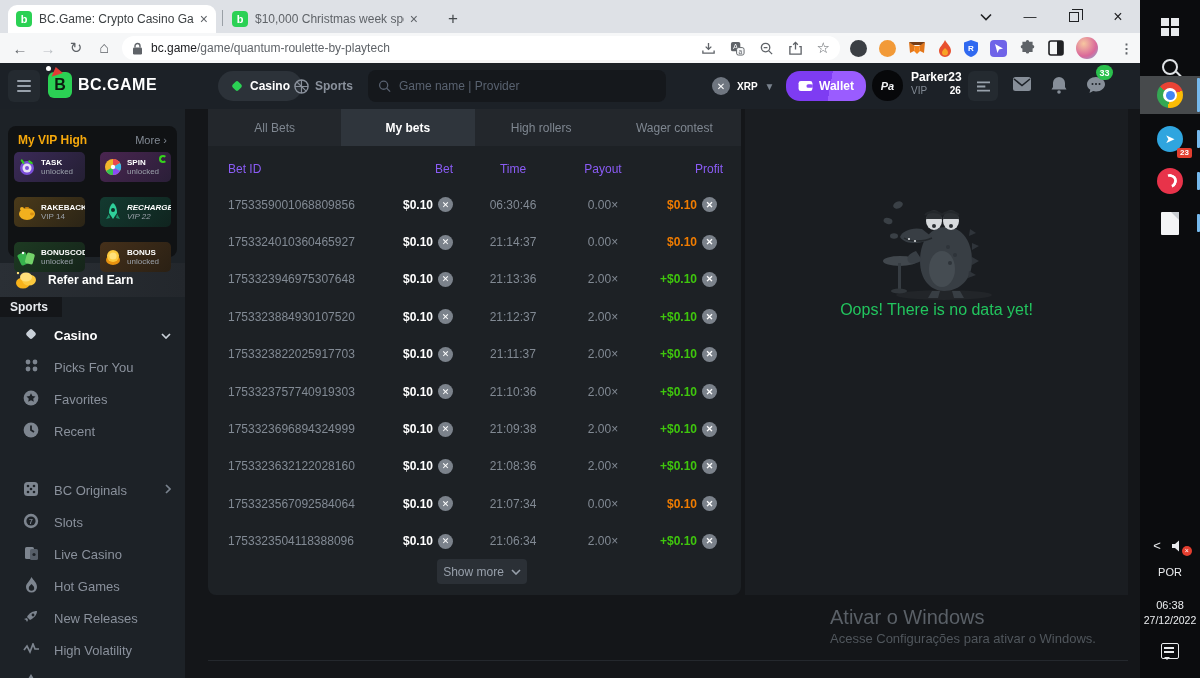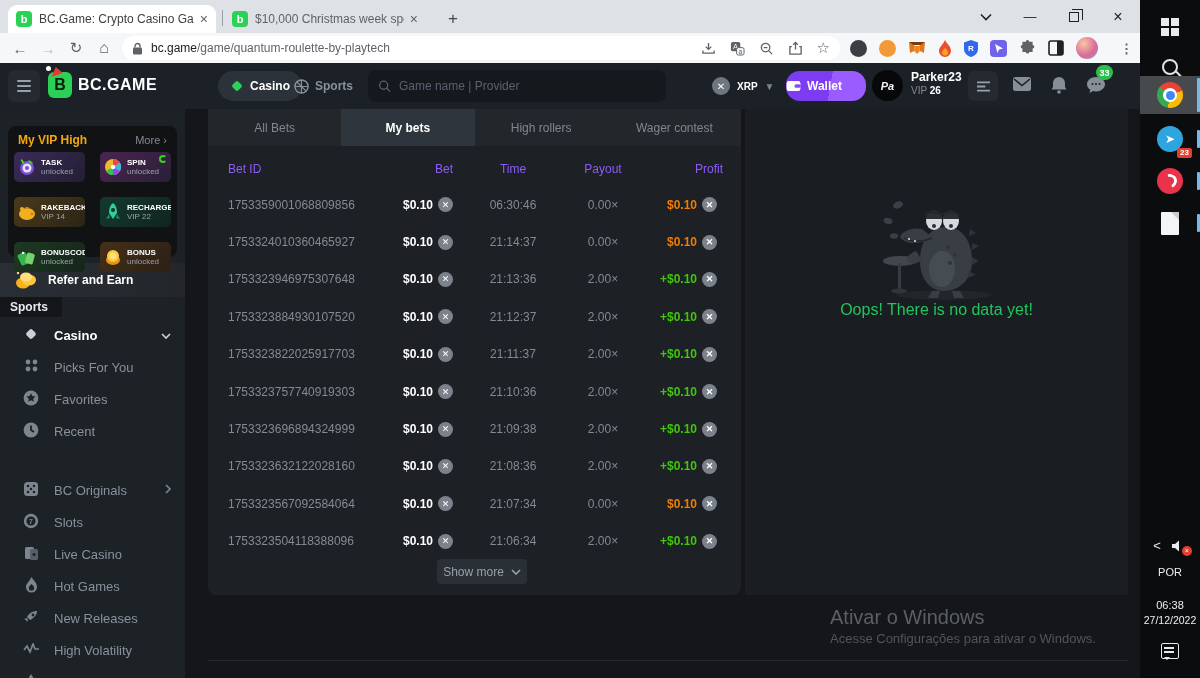--- a/index.html
+++ b/index.html
@@ -94,26 +94,26 @@
      font-family:"Liberation Sans", sans-serif; }
   .search input::placeholder { color:#596270; }
   .cur-select { position:absolute; left:704px; top:8px; height:30px; display:flex; align-items:center; gap:7px; padding:0 8px; }
   .coin { display:inline-flex; width:15px; height:15px; border-radius:50%; background:#7b828b; color:#fff; font-size:9px;
      align-items:center; justify-content:center; flex:none; }
   .coin.big { width:18px; height:18px; font-size:10px; background:#6f7680; }
   .cur-label { color:#fff; font-size:10px; font-weight:700; }
   .chev { color:#79828d; font-size:10px; }
   .wallet-btn { position:absolute; left:786px; top:8px; width:80px; height:30px; border-radius:14px; overflow:hidden;
      background:linear-gradient(100deg,#7e3cf2 55%,#9a5cff 55%); color:#fff; font-size:12px; font-weight:700;
-     display:flex; align-items:center; justify-content:flex-start; gap:6px; }
+     display:flex; align-items:center; justify-content:center; gap:6px; }
   .prof-avatar { position:absolute; left:872px; top:7px; width:31px; height:31px; border-radius:50%; background:#07080a;
      color:#f2f3f5; font-weight:800; font-style:italic; font-size:11px; display:flex; align-items:center; justify-content:center; }
   .prof-name { position:absolute; left:911px; top:7px; line-height:14px; }
   .prof-name .n { color:#fff; font-size:12px; font-weight:700; }
-  .prof-name .v { color:#828a94; font-size:10px; } .prof-name .v b { color:#fff; }
+  .prof-name .v { color:#828a94; font-size:10px; } .prof-name .v b { color:#fff;margin-left:20px; }
   .hdr-sq { position:absolute; top:8px; width:30px; height:30px; background:#242a30; border-radius:6px;
      display:flex; align-items:center; justify-content:center; }
   .hdr-ic { position:absolute; top:13px; color:#8a929c; }
   .chat-badge { position:absolute; left:1096px; top:2px; min-width:17px; height:15px; background:#2bc04d; border-radius:8px;
      color:#fff; font-size:9px; font-weight:700; display:flex; align-items:center; justify-content:center; padding:0 3px; z-index:6; }
 
   
   .sidebar { position:absolute; left:0; top:46px; width:185px; height:569px; background:#1d2227; overflow:hidden; }
   .vip-panel { margin:17px 8px 0; height:131px; background:#101214; border-radius:8px; padding:7px 6px 6px; }
   .vip-head { display:flex; justify-content:space-between; align-items:center; padding:0 4px 5px; }
@@ -381,21 +381,21 @@
                     <ellipse cx="10" cy="12" rx="8" ry="6" fill="#f2b01e"></ellipse>
                     <circle cx="5" cy="7" r="2" fill="#f2b01e"></circle>
                     <ellipse cx="15" cy="12" rx="2" ry="1.4" fill="#d88f12"></ellipse>
                     <rect x="8" y="5" width="4" height="1.6" rx="0.8" fill="#c57f0e"></rect>
                   </svg></span>
                 <span class="p-tx">
                   <div class="p-t">RAKEBACK</div>
                   <div class="p-s">VIP 14</div>
                 </span>
               </div>
-              <div class="perk" style="background: linear-gradient(135deg, rgb(19, 58, 48), rgb(16, 36, 31));">
+              <div class="perk" style="background: linear-gradient(135deg, rgb(19, 58, 48), rgb(16, 36, 31)); font-style: italic;">
                 <span class="p-ic"><svg width="20" height="20" viewBox="0 0 20 20">
                     <path d="M10 1c3 2 4 6 4 10l-4 6-4-6c0-4 1-8 4-10z" fill="#2fcf9a"></path>
                     <circle cx="10" cy="8" r="2" fill="#0f2f26"></circle>
                     <path d="M6 12l-3 5 4-1M14 12l3 5-4-1" fill="#1e8f69"></path>
                   </svg></span>
                 <span class="p-tx">
                   <div class="p-t">RECHARGE</div>
                   <div class="p-s">VIP 22</div>
                 </span>
               </div>

